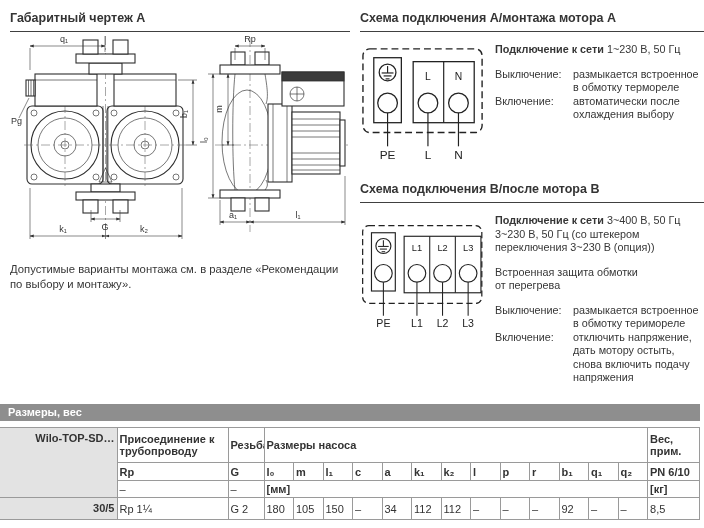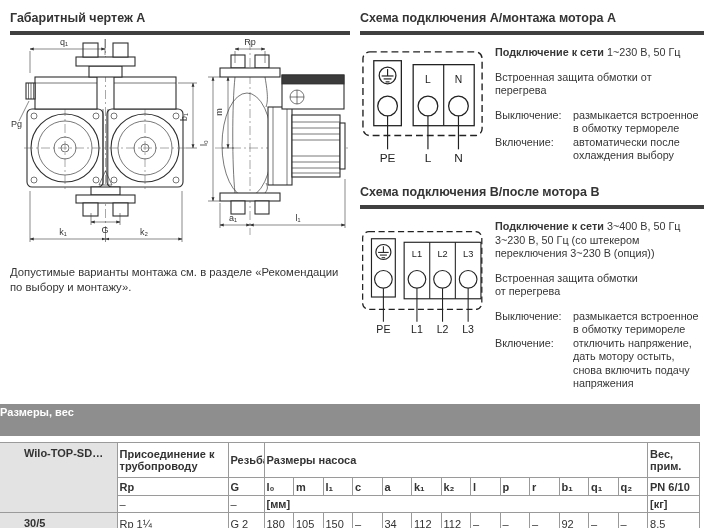--- a/index.html
+++ b/index.html
@@ -1,19 +1,19 @@
 <!DOCTYPE html>
 <html><head>
 <meta charset="utf-8">
 <style>
   html,body{margin:0;padding:0;background:#fff;}
   .page{position:relative;width:704px;height:528px;background:#fff;overflow:hidden;
         font-family:"Liberation Sans","DejaVu Sans",sans-serif;color:#363636;}
   .sec-h{font-size:12.5px;font-weight:bold;color:#343434;padding:5px 0 6px 0;
-         border-bottom:4px solid #404040;}
+         border-bottom:1px solid #404040;}
   .col-left{position:absolute;left:10px;top:6px;width:340px;}
   .col-right{position:absolute;left:360px;top:6px;width:344px;}
   .note{font-size:11.3px;line-height:15px;margin-top:12px;width:332px;}
   .diagram-row{display:flex;gap:7px;margin-top:11px;}
   .dtext{width:209px;font-size:10.8px;line-height:13.5px;}
   .dtext .mains b{font-weight:bold;margin-top:36px;}
   .dtext .para{margin-top:11px;}
   .def{display:grid;grid-template-columns:78px 1fr;}
   .def.first{margin-top:11px;}
   .secB{margin-top:14px;}
@@ -23,29 +23,29 @@
   .dim{stroke:#3a3a3a;stroke-width:0.6;fill:none;}
   .cl{stroke:#606060;stroke-width:0.55;stroke-dasharray:9 3 2 3;fill:none;}
   .dlabel{font-size:9px;fill:#333;}
   .tbox{stroke:#222;stroke-width:1.3;fill:#fff;}
   .tdash{stroke:#222;stroke-width:1.4;fill:none;stroke-dasharray:7 4;}
   .twire{stroke:#222;stroke-width:1.2;}
   .tlab{font-size:12px;fill:#222;}
   .tlet{font-size:10.5px;fill:#222;}
   
   .dims{position:absolute;left:0;top:404px;width:704px;}
-  .bar{width:700px;box-sizing:border-box;height:32px;background:#8e8e8e;color:#fff;
-       font-weight:bold;font-size:11px;line-height:17px;}
+  .bar{width:700px;box-sizing:border-box;height:17px;background:#8e8e8e;color:#fff;
+       font-weight:bold;font-size:11px;line-height:17px;padding-left:8px;}
   table.t{margin-top:6px;border-collapse:collapse;table-layout:fixed;width:700px;
           font-size:11px;color:#333;}
   table.t th,table.t td{border:1px solid #9a9a9a;padding:1px 2px;text-align:left;
           font-weight:normal;overflow:hidden;}
   table.t tr>*:first-child{border-left:none;}
   table.t .b{font-weight:bold;}
-  table.t .model{background:#e3e3e3;text-align:left;padding-left:24px;vertical-align:top;
+  table.t .model{background:#e3e3e3;text-align:right;padding-left:4px;vertical-align:top;
           padding-top:4px;}
   tr.h1>*{height:32px;}
   tr.h2>*{height:15px;}
   tr.h3>*{height:14px;}
   tr.data>*{height:16px;border-top:2px solid #555;}
 </style>
 </head>
 <body>
 
 <div class="page">
@@ -222,21 +222,20 @@
             <circle class="tbox" cx="100" cy="60" r="10"></circle>
           <line class="twire" x1="28" y1="70" x2="28" y2="104"></line>
           <line class="twire" x1="69" y1="70" x2="69" y2="104"></line>
           <line class="twire" x1="100" y1="70" x2="100" y2="104"></line>
           <text class="tlab" x="28" y="117" text-anchor="middle">PE</text>
           <text class="tlab" x="69" y="117" text-anchor="middle">L</text>
           <text class="tlab" x="100" y="117" text-anchor="middle">N</text>
         </svg>
         <div class="dtext">
           <div class="mains"><b>Подключение к сети</b><span> 1~230 В, 50 Гц</span></div>
-          <div class="para">Встроенная защита обмотки от перегрева</div>
           <div class="def first">
             <span>Выключение:</span>
             <span>размыкается встроенное в обмотку термореле</span>
           </div>
           <div class="def">
             <span>Включение:</span>
             <span>автоматически после охлаждения выбору</span>
           </div>
         </div>
       </div>

